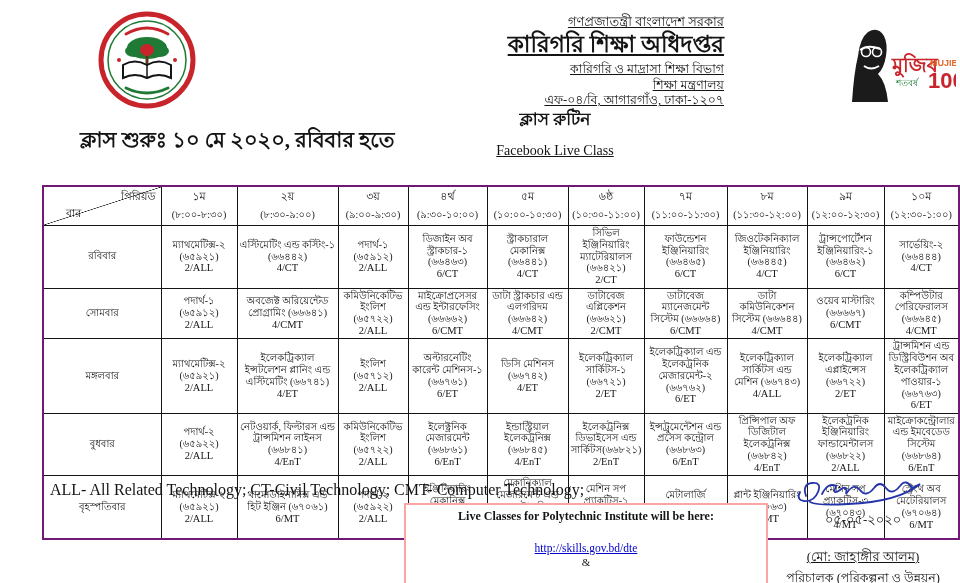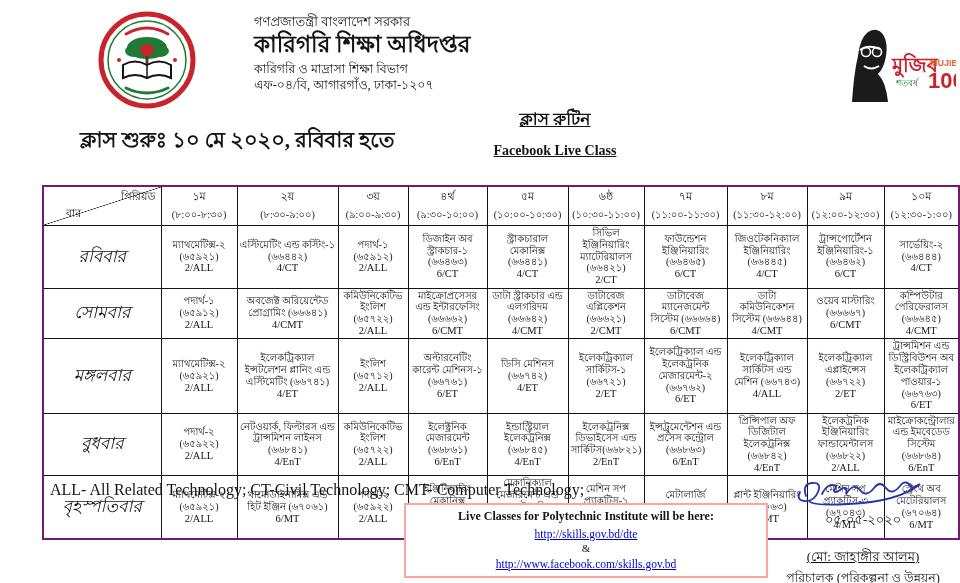--- a/index.html
+++ b/index.html
@@ -2,57 +2,57 @@
 <html><head>
 <meta charset="utf-8">
 <style>
   html,body{margin:0;padding:0;background:#e9e9e9;}
   .page{
     position:relative;width:960px;height:583px;background:#ffffff;
     color:#141414;font-family:"Liberation Serif", serif;overflow:hidden;
     margin:0 auto;
   }
   
-  .gov-header{position:absolute;left:254px;top:14px;width:440px;text-align:left;line-height:1.25;}
+  .gov-header{position:absolute;left:284px;top:14px;width:440px;text-align:right;line-height:1.25;text-decoration:underline;}
   .gov-line1{font-size:13px;}
   .gov-line2{font-size:23px;font-weight:bold;margin:1px 0 2px 0;}
   .gov-line3,.gov-line4,.gov-line5{font-size:12.5px;}
   .logo-left{position:absolute;left:96px;top:10px;width:102px;height:100px;}
   .logo-right{position:absolute;left:844px;top:16px;width:112px;height:92px;}
   
   .start-note{position:absolute;left:80px;top:124px;font-size:21px;font-weight:bold;white-space:nowrap;}
   .routine-block{position:absolute;left:372px;top:106px;width:366px;text-align:center;}
-  .routine-title{font-size:17px;font-weight:bold;text-decoration:underline;}
+  .routine-title{font-size:17px;font-weight:bold;}
   .routine-subtitle{font-size:11px;font-weight:bold;margin-top:7px;}
-  .fb-live{font-size:14px;font-weight:bold;text-decoration:underline;margin-top:9px;}
+  .fb-live{font-size:14px;font-weight:normal;text-decoration:underline;margin-top:9px;}
   
   table.routine{position:absolute;left:42px;top:185px;width:916px;border-collapse:collapse;table-layout:fixed;}
   table.routine th,table.routine td{border:1px solid #141414;padding:1px 2px;vertical-align:middle;text-align:center;font-weight:normal;overflow:hidden;}
   table.routine{border:2px solid #701a75;}
   thead tr{height:30px;}
   tbody tr:nth-child(1){height:44px;}
   tbody tr:nth-child(2){height:50px;}
   tbody tr:nth-child(3){height:52px;}
   tbody tr:nth-child(4){height:58px;}
   tbody tr:nth-child(5){height:54px;}
   th.corner{position:relative;
     background:linear-gradient(to bottom right,transparent calc(50% - 0.6px),#141414 50%,transparent calc(50% + 0.6px));}
   .corner-top{position:absolute;top:1px;right:5px;font-size:11px;}
   .corner-bottom{position:absolute;bottom:1px;left:22px;font-size:11px;}
   th.phead .pname{font-size:11px;}
   th.phead .ptime{font-size:10px;}
-  th.day{font-size:17px;font-style:italic;}
+  th.day{font-size:10px;}
   td.ccell{font-size:10px;line-height:1.18;}
   td.ccell .subj{white-space:normal;}
   td.ccell .grp{font-family:"Liberation Serif",serif;font-size:10.5px;}
   
   .legend{position:absolute;left:50px;top:480px;font-size:16px;line-height:1.25;}
   .livebox{position:absolute;left:404px;top:503px;width:352px;border:2px solid #fca5a5;text-align:center;padding:4px 4px 6px 4px;background:#fff;}
   .livebox .head{font-size:12px;font-weight:bold;font-family:"Liberation Serif",serif;}
-  .livebox a{color:#0000cc;font-size:11.5px;display:block;margin-top:4px;}
+  .livebox a{color:#0000cc;font-size:11.5px;display:block;margin-top:18px;}
   .livebox .amp{font-size:11px;margin-top:2px;}
   .sig-block{position:absolute;left:768px;top:474px;width:190px;text-align:center;}
   .sig-block .sig{height:36px;}
   .sig-date{font-size:13px;margin-top:0px;}
   .sig-name{font-size:13px;margin-top:16px;text-decoration:underline;}
   .sig-title{font-size:12.5px;margin-top:1px;}
 </style>
 </head>
 <body>
 
@@ -73,20 +73,21 @@
       <circle cx="79" cy="50" r="2" fill="#c8242b"></circle>
       <path d="M30 24 Q51 12 72 24" fill="none" stroke="#c8242b" stroke-width="3" stroke-linecap="round"></path>
       <path d="M30 78 Q51 88 72 78" fill="none" stroke="#1e7a34" stroke-width="3" stroke-linecap="round"></path>
     </svg>
   </div>
 
   <div class="gov-header">
     <div class="gov-line1">গণপ্রজাতন্ত্রী বাংলাদেশ সরকার</div>
     <div class="gov-line2">কারিগরি শিক্ষা অধিদপ্তর</div>
     <div class="gov-line3">কারিগরি ও মাদ্রাসা শিক্ষা বিভাগ</div>
+    <div class="gov-line4">শিক্ষা মন্ত্রণালয়</div>
     <div class="gov-line5">এফ-০৪/বি, আগারগাঁও, ঢাকা-১২০৭</div>
   </div>
 
   <div class="logo-right">
     <svg viewBox="0 0 112 92" width="112" height="92">
       <rect x="2" y="6" width="44" height="80" fill="#ffffff"></rect>
       <path d="M8 86 Q10 56 14 40 Q16 22 24 16 Q34 10 40 20 Q44 28 42 40 Q40 52 34 58 Q42 66 44 86 Z" fill="#1b1b1b"></path>
       <path d="M16 34 Q24 28 36 33" stroke="#ffffff" stroke-width="2" fill="none"></path>
       <circle cx="22" cy="36" r="4.5" fill="none" stroke="#ffffff" stroke-width="1.6"></circle>
       <circle cx="33" cy="36" r="4.5" fill="none" stroke="#ffffff" stroke-width="1.6"></circle>

